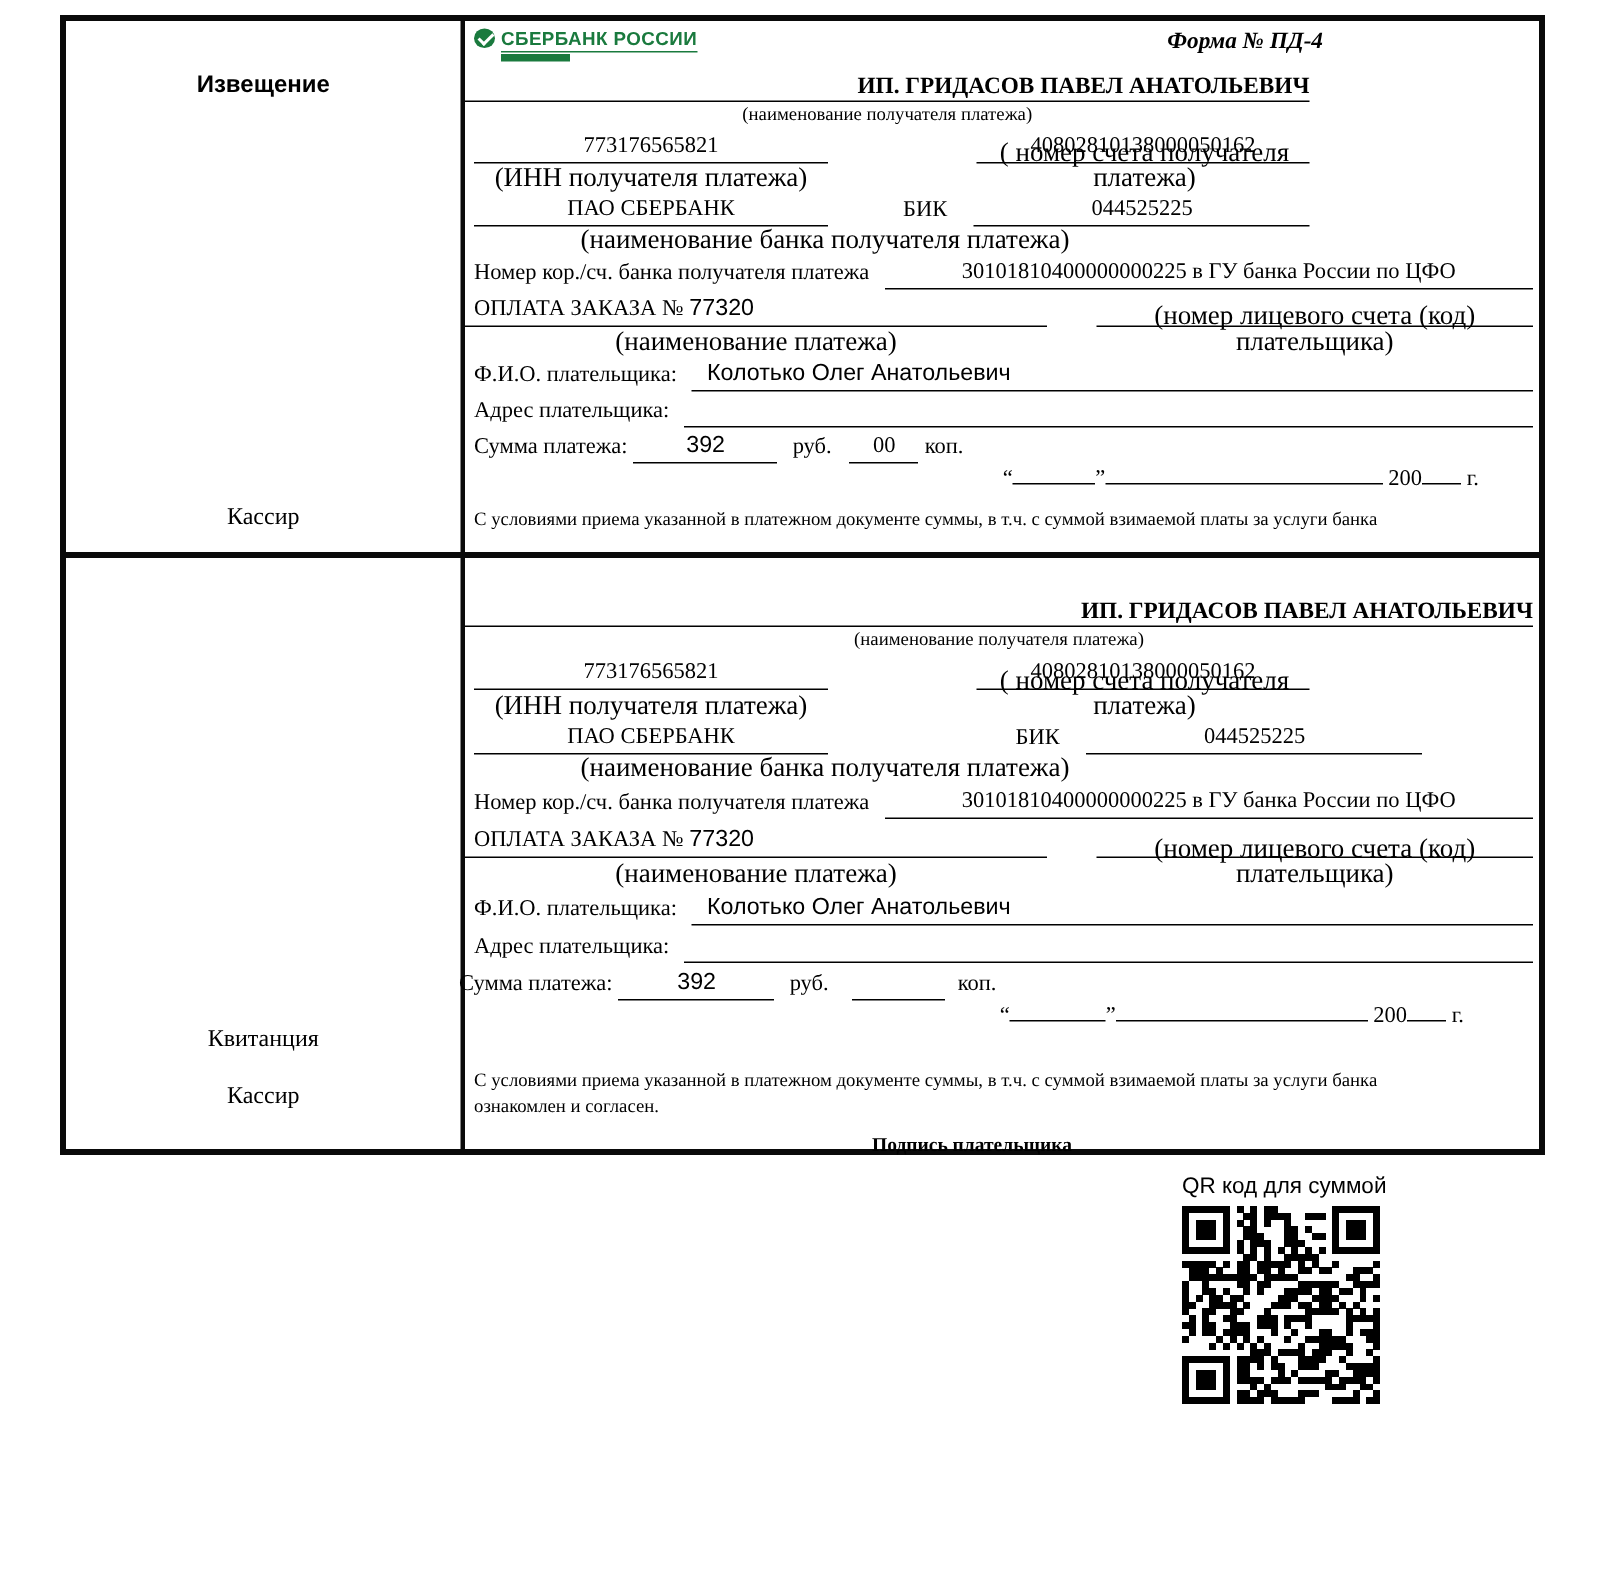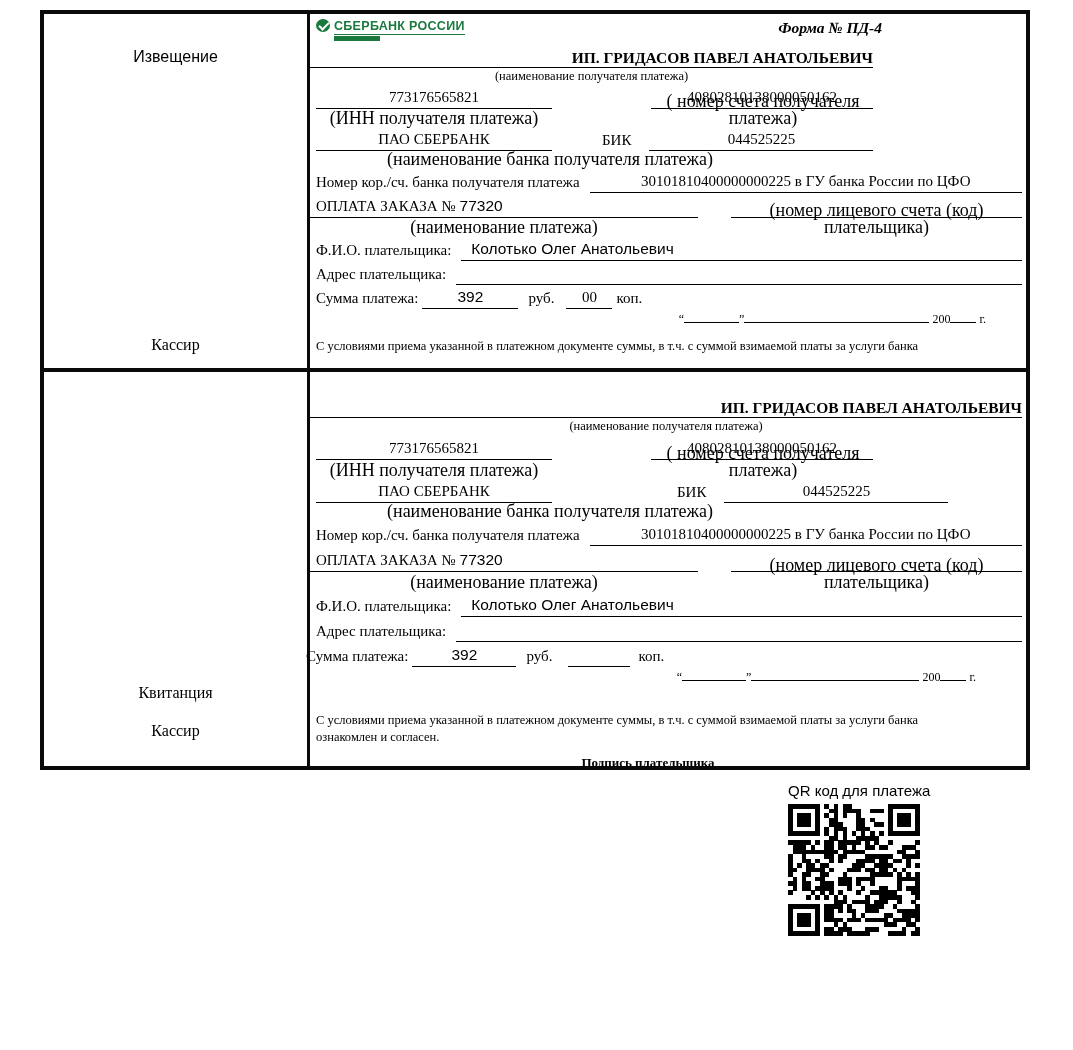--- a/index.html
+++ b/index.html
@@ -14,21 +14,21 @@
   }
   .section { display:flex; width:100%; }
   .section.notice  { height:358px; border-bottom:4px solid #0a0a0a; }
   .section.receipt { height:394px; }
   .side-col {
     width:266px; border-right:3px solid #0a0a0a; flex:0 0 266px;
     display:flex; flex-direction:column; align-items:center;
   }
   .side-col.notice-col { justify-content:space-between; padding:34px 0 14px 0; }
   .side-col.receipt-col { justify-content:flex-end; padding-bottom:26px; gap:20px; }
-  .side-label-sans { font-family:"Liberation Sans", sans-serif; font-weight:normal; font-size:16px; }
+  .side-label-sans { font-family:"Liberation Sans", sans-serif; font-weight:bold; font-size:16px; }
   .side-label-serif { font-weight:normal; font-size:16px; }
   .content { flex:1 1 auto; padding:0 4px 0 0; position:relative; }
 
   
   .r-header { position:relative; height:34px;text-align:center; }
   .logo { position:absolute; left:6px; top:5px; display:flex; align-items:flex-start; }
   .logo-icon { width:14px; height:13px; background:#1a7a3e; border-radius:50% 50% 50% 50%; position:relative; margin-right:4px; }
   .logo-icon::after{ content:""; position:absolute; left:3px; top:3px; width:8px; height:4px;
     border-left:2px solid #fff; border-bottom:2px solid #fff; transform:rotate(-45deg); }
   .logo-texts { display:flex; flex-direction:column; }
@@ -49,21 +49,21 @@
   .r-vals { height:24px; }
   .r-lbls { height:18px; }
   .r-bank { height:24px; }
   .r-lbl2 { height:17px; }
   .r-corr { height:25px; }
   .r-oplata { height:25px; }
   .r-plbls { height:18px; }
   .r-fio { height:25px; }
   .r-addr { height:24px; }
   .r-sum { height:24px; }
-  .r-date { height:23px; text-align:right; padding-right:36px; font-size:12px;margin-left:17px; }
+  .r-date { height:23px; text-align:right; padding-right:36px; font-size:15px;margin-left:17px; }
   .serif15 { font-size:15px; line-height:22px;margin-top:48px; }
   .sans-val { font-family:"Liberation Sans", sans-serif; font-size:15.5px; }
   .pad6 { padding-left:6px; }
   .iline { display:inline-block; border-bottom:1px solid #000; height:14px; }
   .agree { font-size:12.5px; line-height:1.32; padding-left:6px; width:676px; margin-top:6px; }
   .sig-inline { font-weight:bold; font-size:13px; margin-left:140px; }
   .sig-center { font-weight:bold; font-size:13px; text-align:center; width:676px; margin-top:10px; }
   .topgap { height:26px; }
 
   
@@ -231,21 +231,21 @@
         <div>С условиями приема указанной в платежном документе суммы, в т.ч. с суммой взимаемой платы за услуги банка</div>
         <div>ознакомлен и согласен.</div>
       </div>
       <div class="sig-center">Подпись плательщика</div>
 
     </div>
   </div>
 </div>
 
 <div class="qr-wrap">
-  <div class="qr-label">QR код для платежа</div>
+  <div class="qr-label">QR код для суммой</div>
   <div class="qr-code"><svg viewBox="0 0 29 29" width="132" height="132" shape-rendering="crispEdges">
         <rect x="0" y="0" width="1.02" height="1.02" fill="#000"></rect>
         <rect x="1" y="0" width="1.02" height="1.02" fill="#000"></rect>
         <rect x="2" y="0" width="1.02" height="1.02" fill="#000"></rect>
         <rect x="3" y="0" width="1.02" height="1.02" fill="#000"></rect>
         <rect x="4" y="0" width="1.02" height="1.02" fill="#000"></rect>
         <rect x="5" y="0" width="1.02" height="1.02" fill="#000"></rect>
         <rect x="6" y="0" width="1.02" height="1.02" fill="#000"></rect>
         <rect x="8" y="0" width="1.02" height="1.02" fill="#000"></rect>
         <rect x="10" y="0" width="1.02" height="1.02" fill="#000"></rect>

